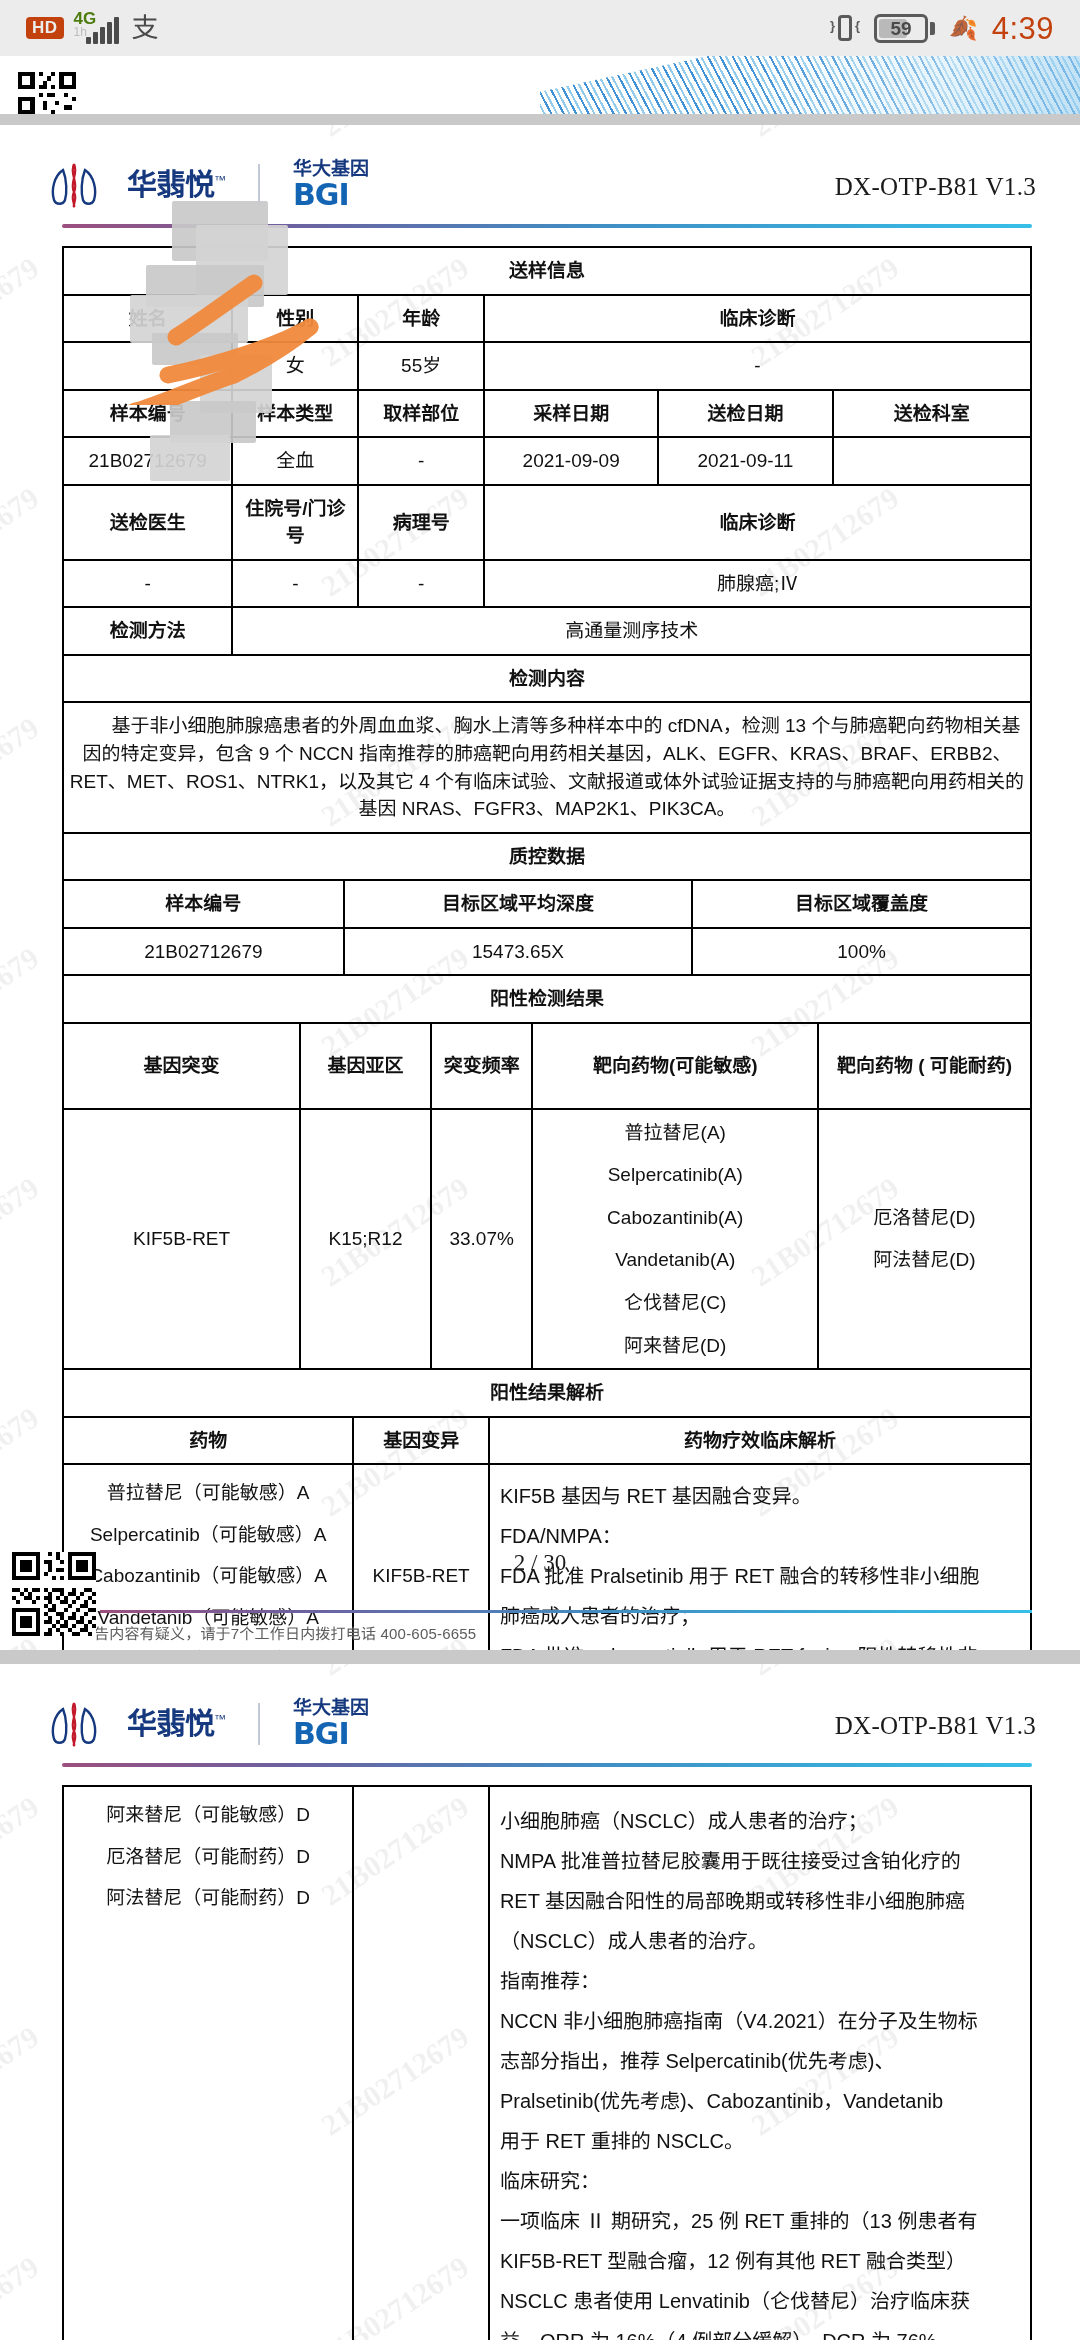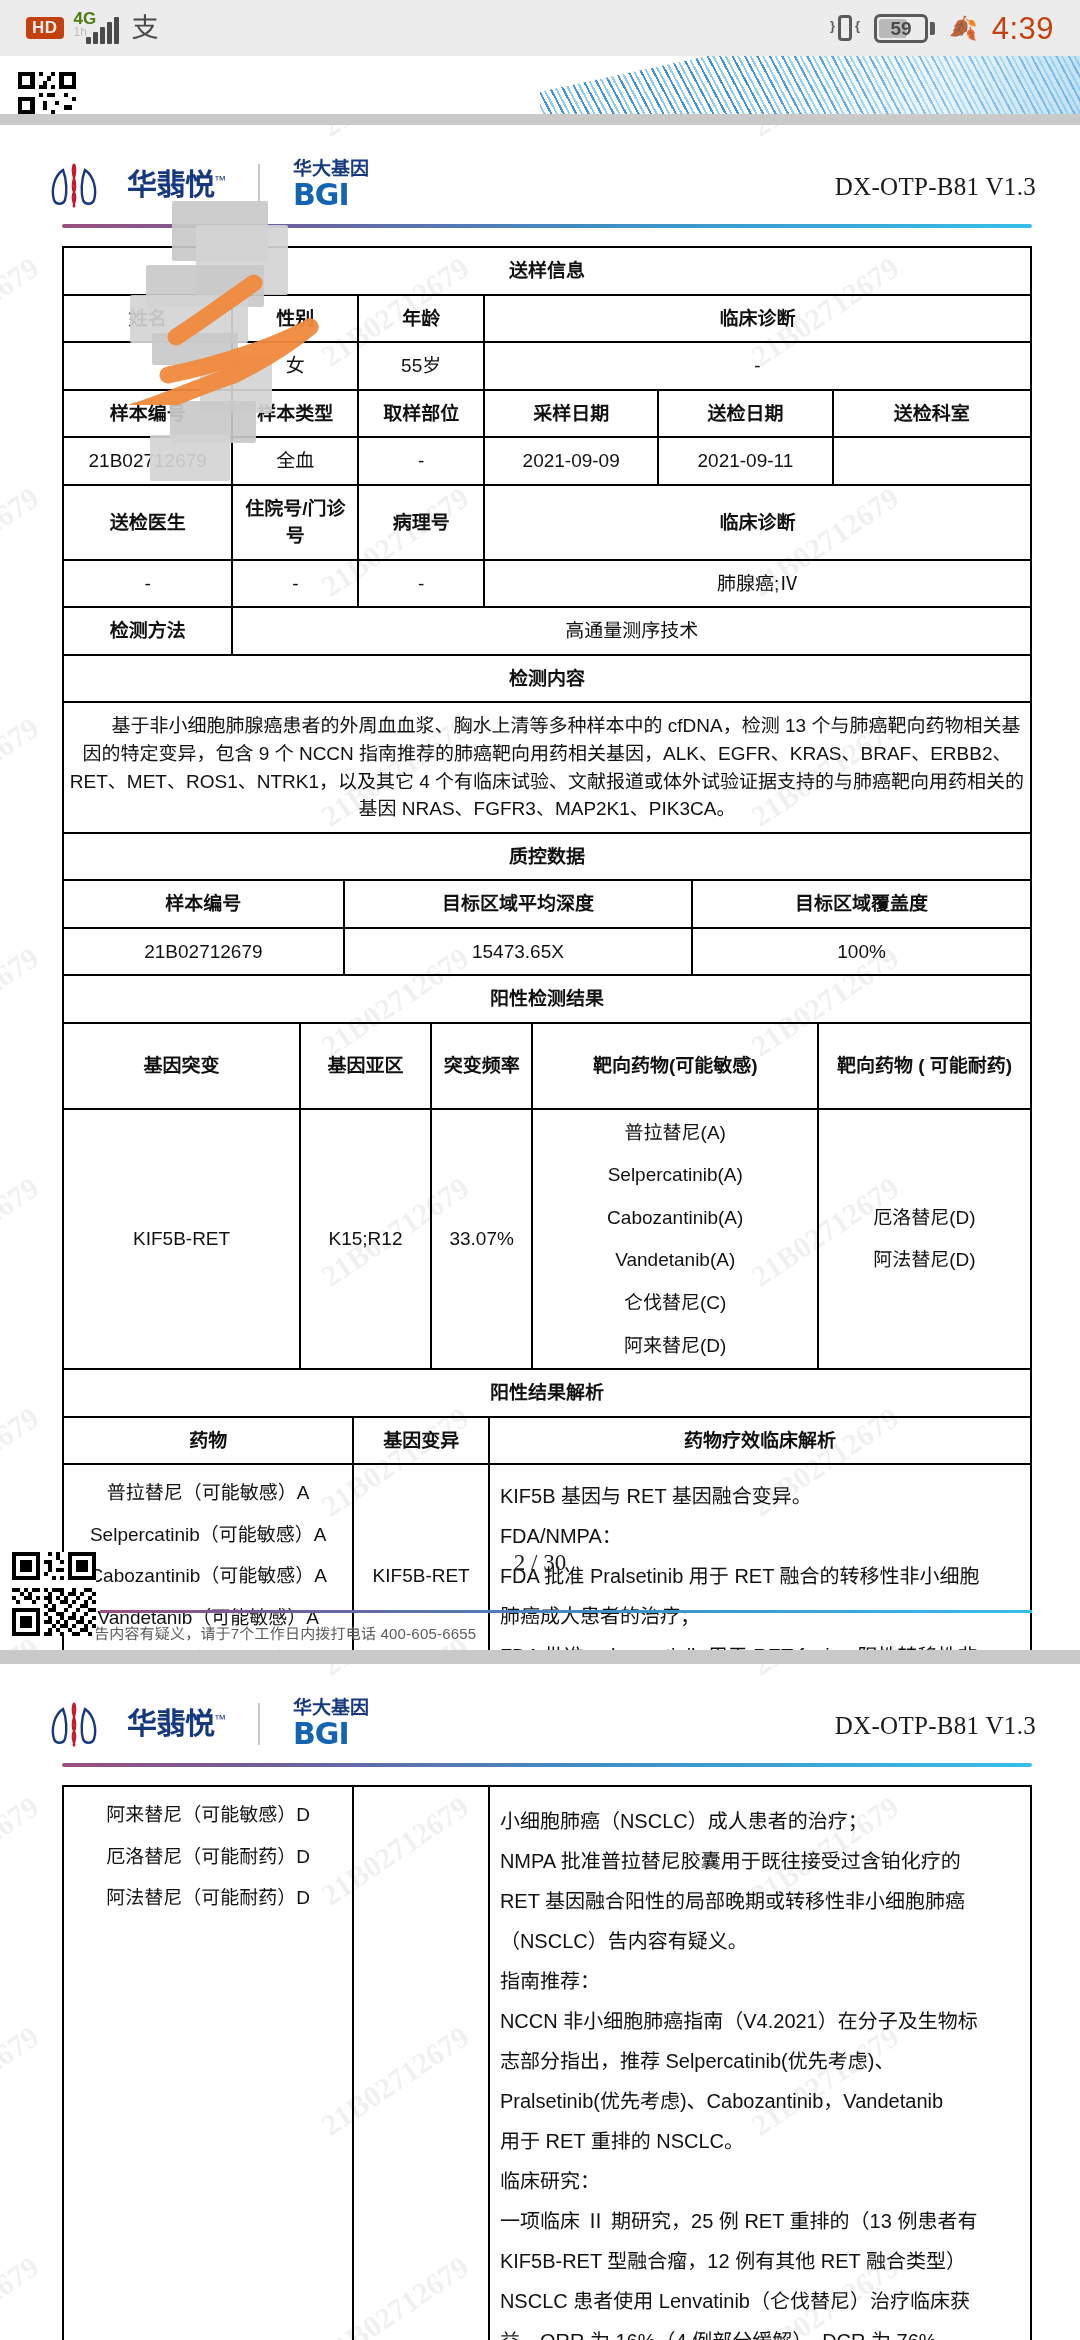--- a/index.html
+++ b/index.html
@@ -639,21 +639,21 @@
                 <div>厄洛替尼（可能耐药）D</div>
                 <div>阿法替尼（可能耐药）D</div>
               </div>
         </td>
         <td class="body"></td>
         <td class="body lft" style="vertical-align:top;padding-top:12px">
           <div class="txtblk" id="p2-lines">
                 <div>小细胞肺癌（NSCLC）成人患者的治疗；</div>
                 <div>NMPA 批准普拉替尼胶囊用于既往接受过含铂化疗的</div>
                 <div>RET 基因融合阳性的局部晚期或转移性非小细胞肺癌</div>
-                <div>（NSCLC）告内容有疑义。</div>
+                <div>（NSCLC）成人患者的治疗。</div>
                 <div>指南推荐：</div>
                 <div>NCCN 非小细胞肺癌指南（V4.2021）在分子及生物标</div>
                 <div>志部分指出，推荐 Selpercatinib(优先考虑)、</div>
                 <div>Pralsetinib(优先考虑)、Cabozantinib，Vandetanib</div>
                 <div>用于 RET 重排的 NSCLC。</div>
                 <div>临床研究：</div>
                 <div>一项临床 Ⅱ 期研究，25 例 RET 重排的（13 例患者有</div>
                 <div>KIF5B-RET 型融合瘤，12 例有其他 RET 融合类型）</div>
                 <div>NSCLC 患者使用 Lenvatinib（仑伐替尼）治疗临床获</div>
                 <div>益。ORR 为 16%（4 例部分缓解），DCR 为 76%，</div>

